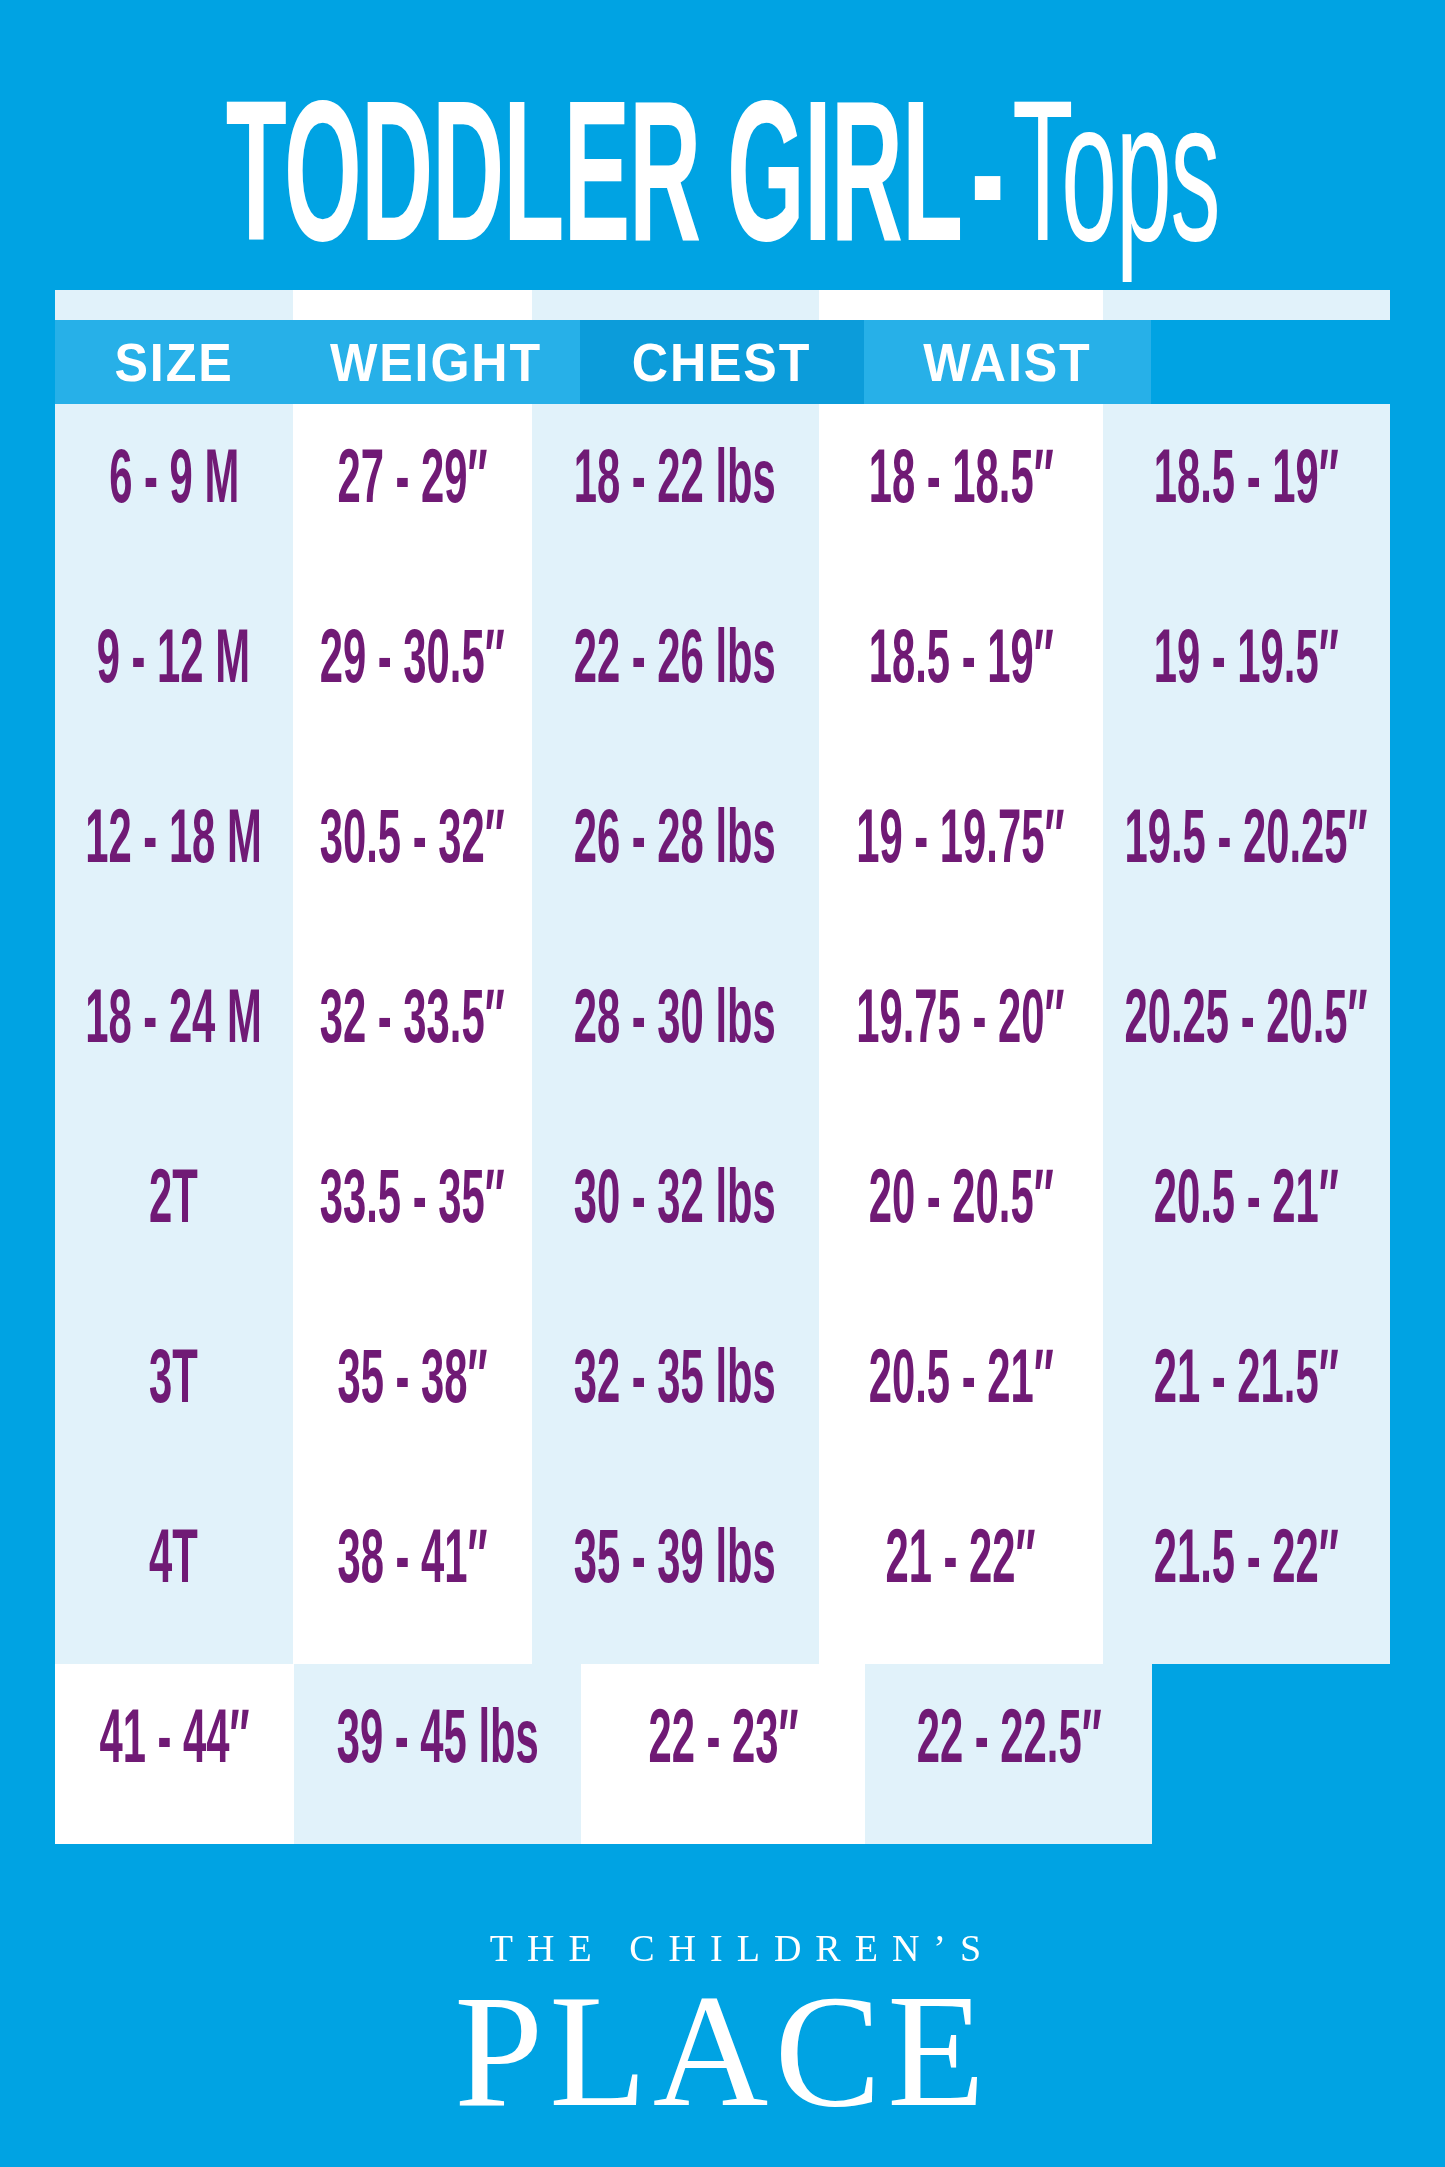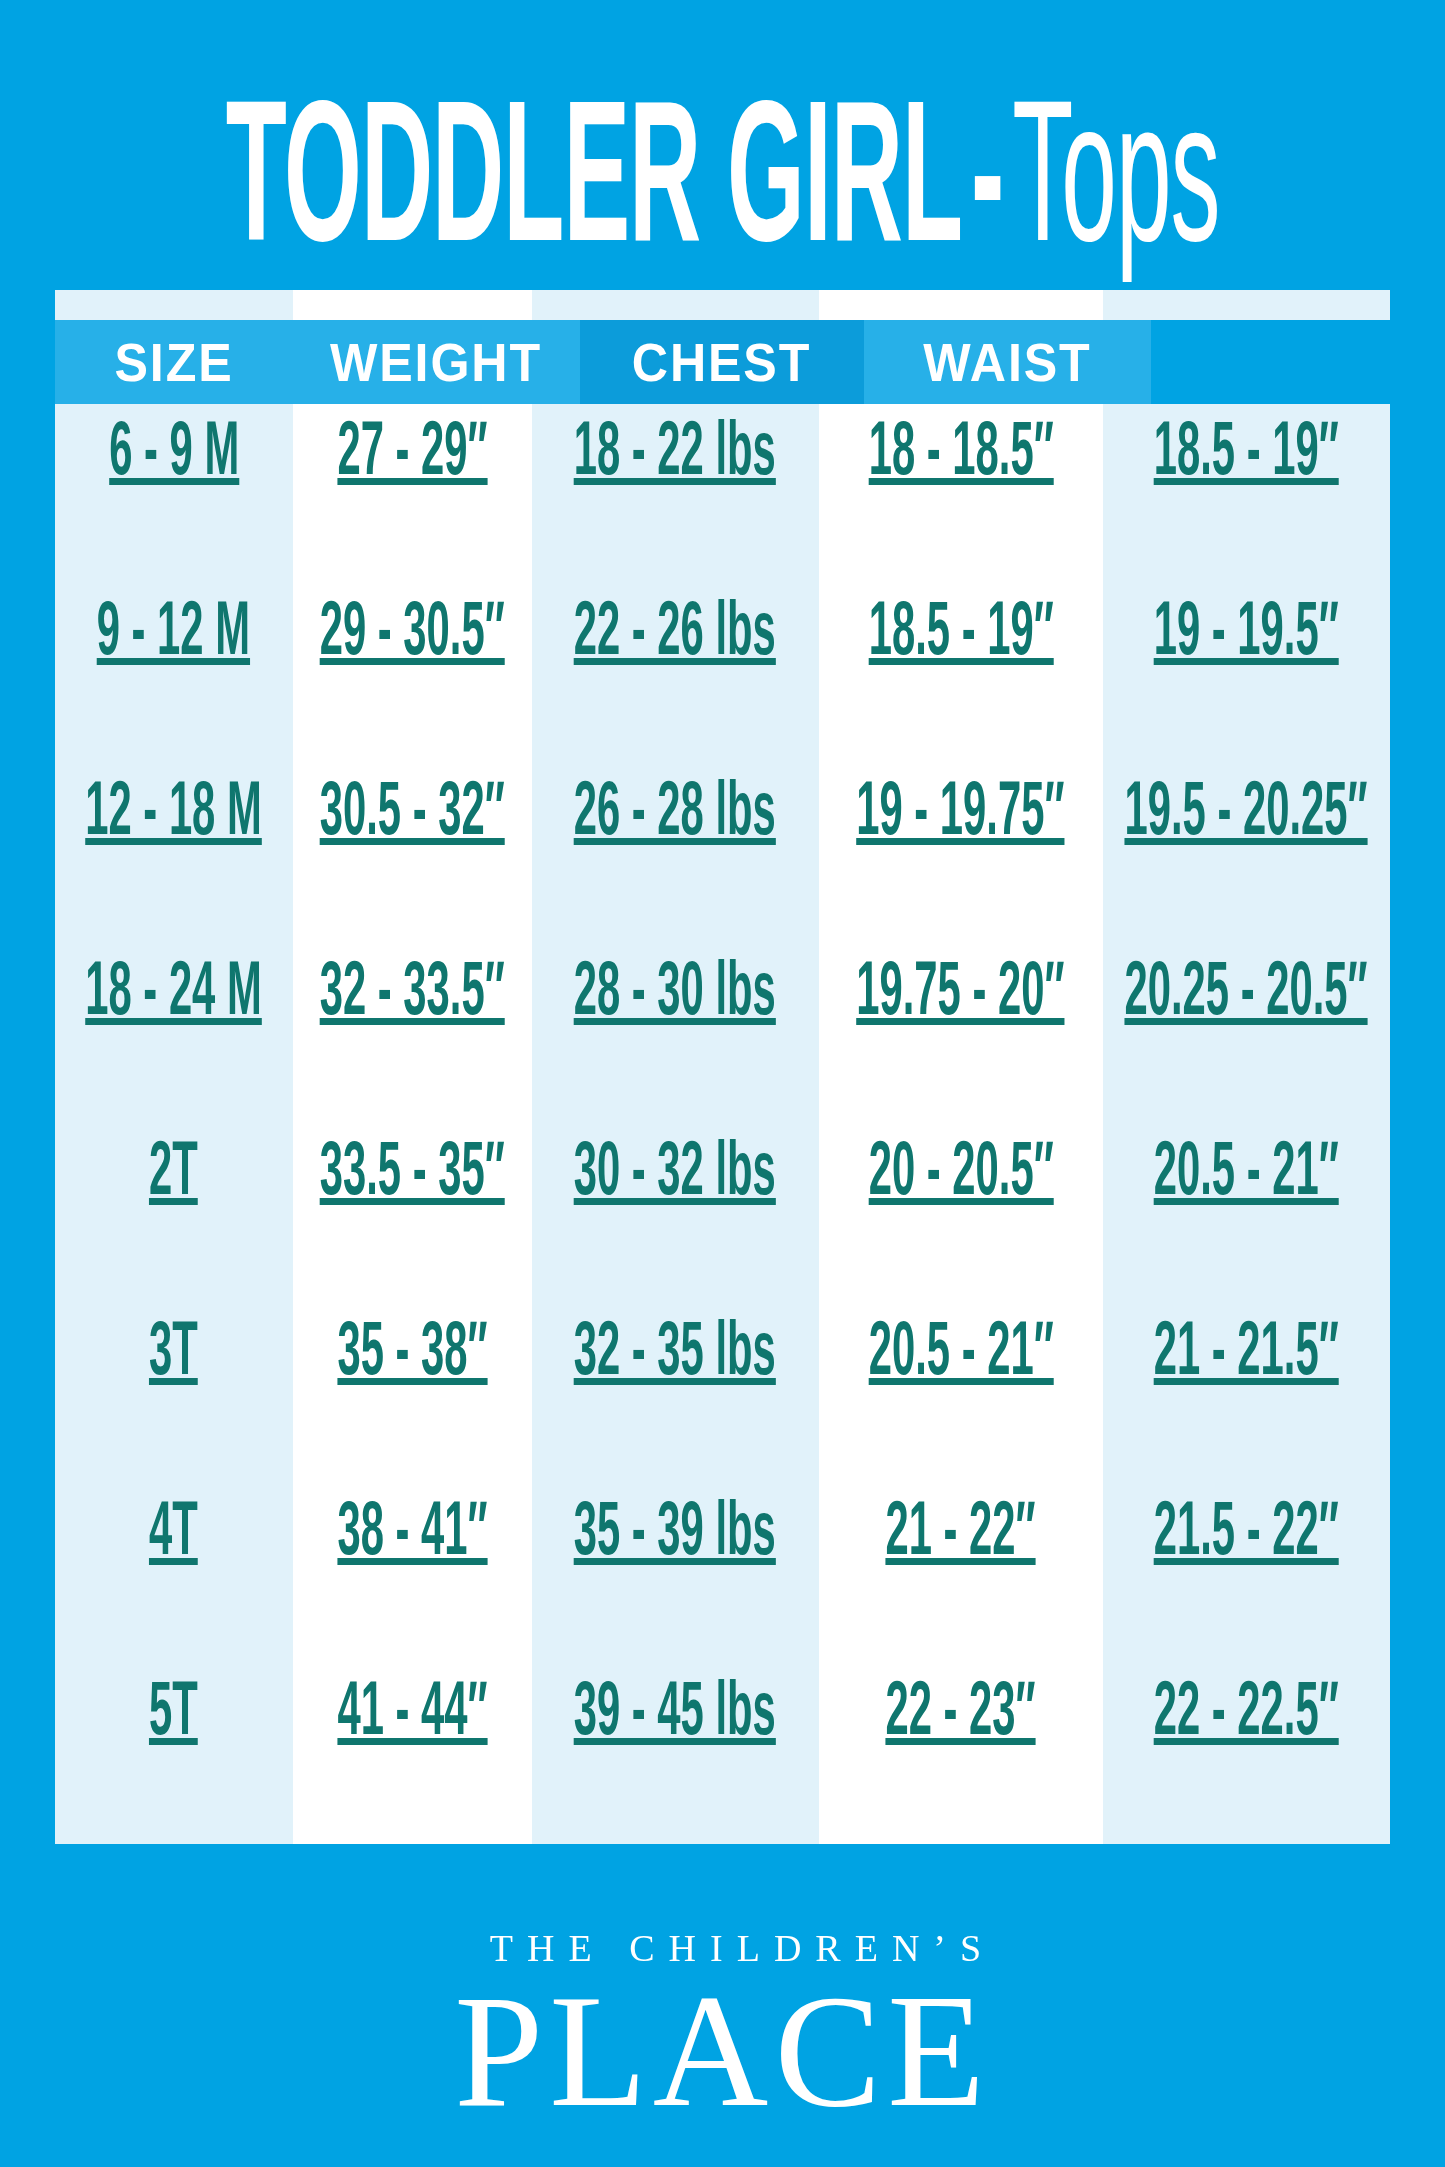--- a/index.html
+++ b/index.html
@@ -67,29 +67,28 @@
     font-size: 54px;
     letter-spacing: 2px;
   }
   .hdr-light { background: #27B0E8; }
   .hdr-dark  { background: #0C9CDA; }
   .hdr .condense { transform: scaleX(0.93); }
 
   .body-row { height: 180px; }
   .cell {
     display: flex;
-    align-items: flex-start;
+    align-items: center;
     justify-content: center;
     padding-bottom: 38px;
     box-sizing: border-box;
-    color: #0f766e;
+    color: #701a75;
     font-weight: 700;
     font-size: 76px;
     white-space: nowrap;
-    text-decoration: underline;
   }
   .condense {
     display: inline-block;
     transform: scaleX(0.55);
     transform-origin: center center;
   }
 
   
   .footer {
     margin-top: 84px;
@@ -264,23 +263,20 @@
         </div>
       <div class="c3 cell bg-white">
           <span class="condense">21 - 22″</span>
         </div>
       <div class="c4 cell bg-pale">
           <span class="condense">21.5 - 22″</span>
         </div>
     </div>
 
     <div class="t-row body-row">
-      <div class="c0 cell bg-pale">
-          <span class="condense">5T</span>
-        </div>
       <div class="c1 cell bg-white">
           <span class="condense">41 - 44″</span>
         </div>
       <div class="c2 cell bg-pale">
           <span class="condense">39 - 45 lbs</span>
         </div>
       <div class="c3 cell bg-white">
           <span class="condense">22 - 23″</span>
         </div>
       <div class="c4 cell bg-pale">

